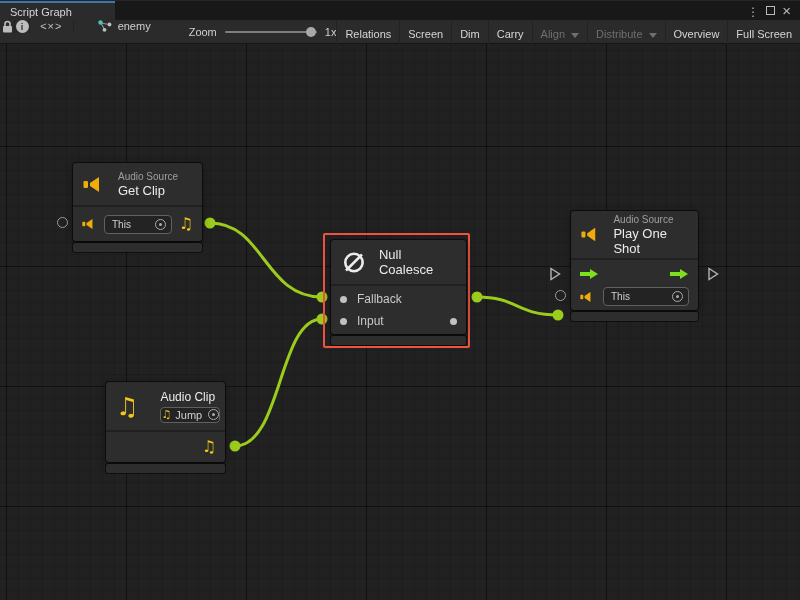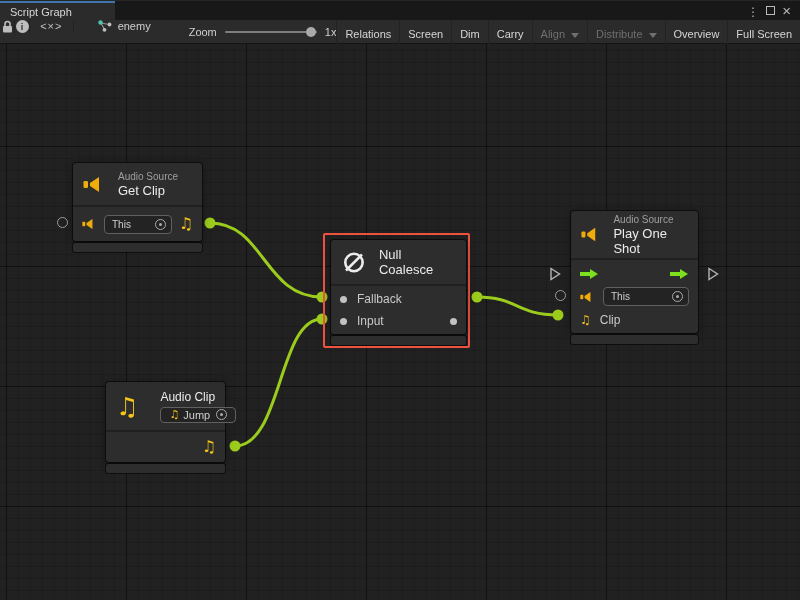--- a/index.html
+++ b/index.html
@@ -260,43 +260,39 @@
           <svg width="15" height="12" viewBox="0 0 23 17">
             <rect x="0.5" y="5" width="4.5" height="7" rx="1.2" style="fill:var(--icon-yellow)"></rect>
             <path d="M7 7 L16 1 V16 L7 10 Z" style="fill:var(--icon-yellow)"></path>
           </svg>
           <div class="field" style="flex:1;margin-left:8px">
             <span>This</span>
             <span class="spacer"></span>
             <span class="target-icon"></span>
           </div>
         </div>
-        <div class="row" style="height:23px;gap:9px">
-          <span class="note-icon n12"></span>
-          <span>Clip</span>
-        </div>
       </div>
     </div>
     <div class="node-footer"></div>
   </div>
   <svg style="position:absolute;left:549px;top:223px" width="12" height="14" viewBox="0 0 12 14">
     <path d="M2 1.5 L10.5 7 L2 12.5 Z" fill="none" stroke="#b4b4b4" stroke-width="1.4"></path>
   </svg>
   <span class="hollow-port" style="left:555px;top:246px"></span>
   <svg style="position:absolute;left:707px;top:223px" width="12" height="14" viewBox="0 0 12 14">
     <path d="M2 1.5 L10.5 7 L2 12.5 Z" fill="none" stroke="#b4b4b4" stroke-width="1.4"></path>
   </svg>
 
   <div class="node" style="left:106px;top:338px;width:119px">
     <div class="node-main">
       <div class="node-header" style="height:48px;gap:22px">
         <span class="note-icon n24"></span>
         <div>
           <div class="node-title" style="font-size:12px">Audio Clip</div>
-          <div class="field" style="height:16px;font-size:11px;margin-top:2px;padding:0 8px;gap:4px">
+          <div class="field" style="height:16px;font-size:11px;margin-top:2px;padding:0 0;gap:4px">
             <span class="note-icon n11"></span>
             <span>Jump</span>
             <span class="target-icon" style="margin-left:2px"></span>
           </div>
         </div>
       </div>
       <div class="node-body">
         <div class="row" style="height:26px;justify-content:flex-end">
           <span class="note-icon n16"></span>
         </div>

